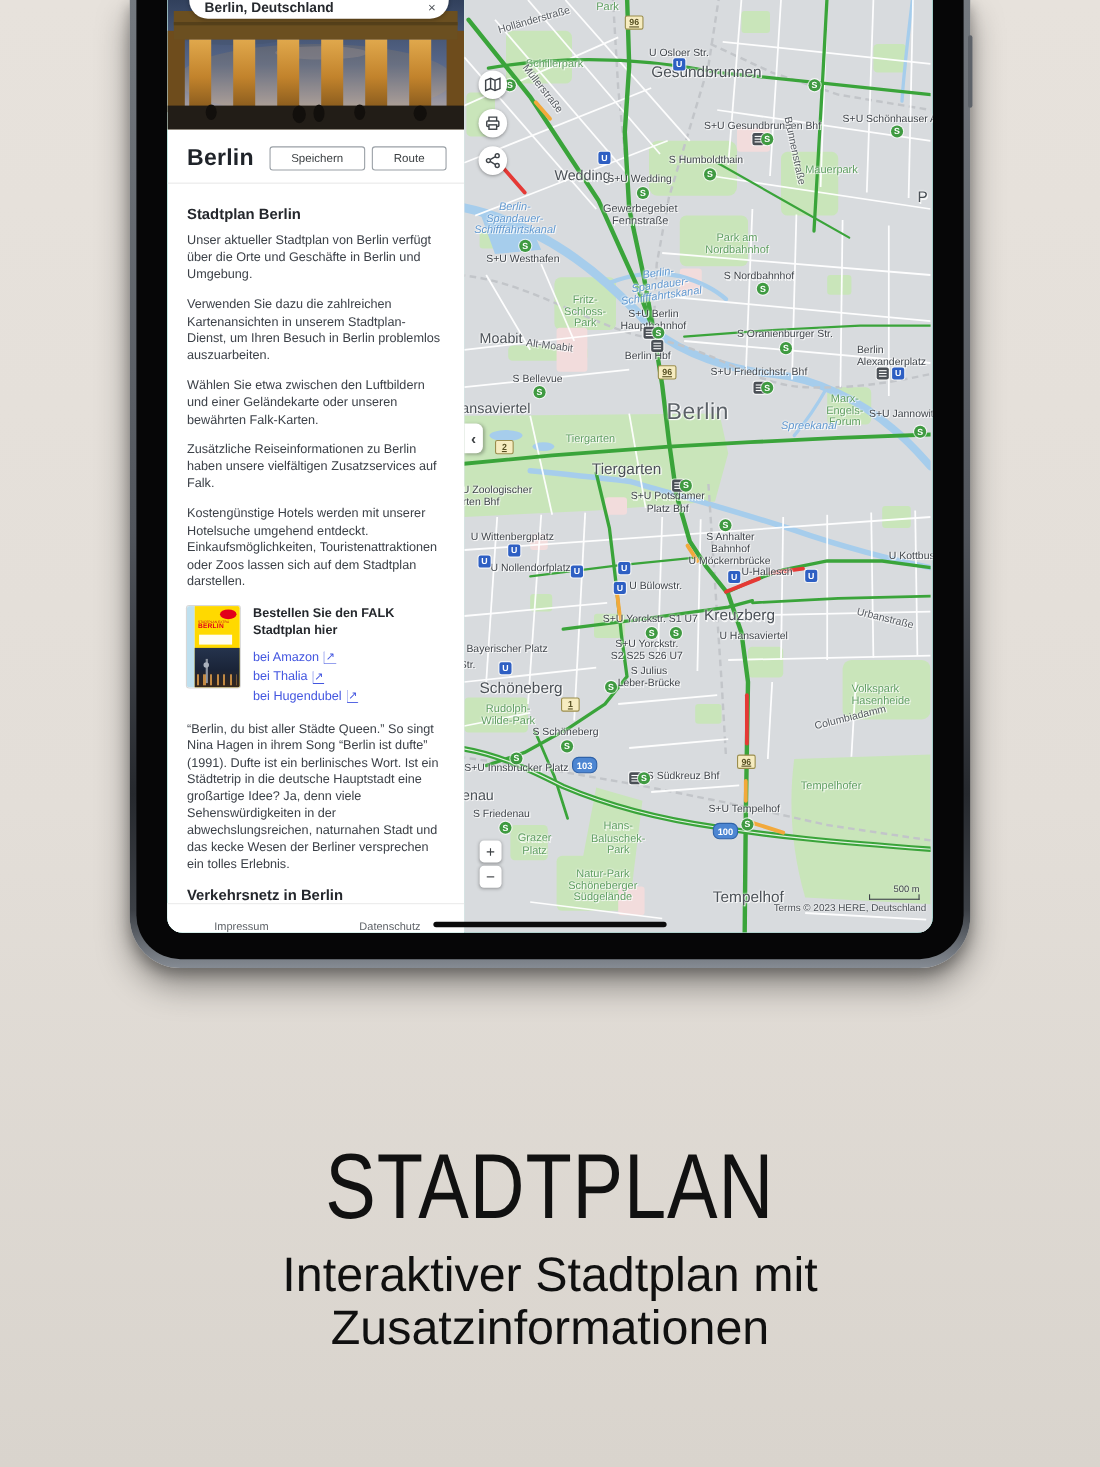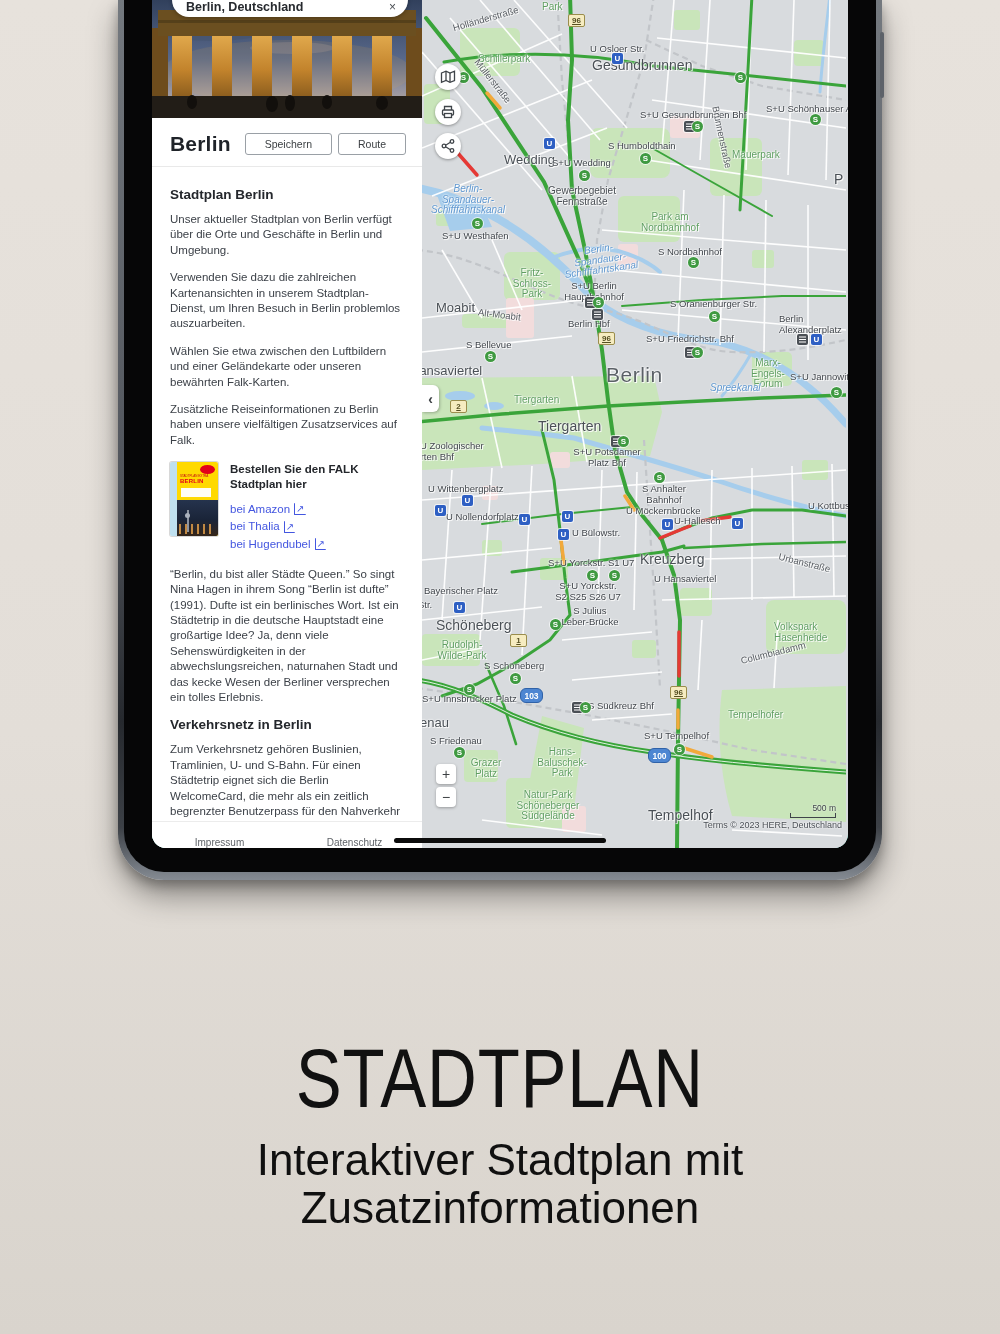--- a/index.html
+++ b/index.html
@@ -169,20 +169,21 @@
             <button class="sb-btn">Route</button>
           </span>
         </div>
 
         <div class="sb-content">
           <h3>Stadtplan Berlin</h3>
           <p>Unser aktueller Stadtplan von Berlin verfügt über die Orte und Geschäfte in Berlin und Umgebung.</p>
           <p>Verwenden Sie dazu die zahlreichen Kartenansichten in unserem Stadtplan-Dienst, um Ihren Besuch in Berlin problemlos auszuarbeiten.</p>
           <p>Wählen Sie etwa zwischen den Luftbildern und einer Geländekarte oder unseren bewährten Falk-Karten.</p>
           <p>Zusätzliche Reiseinformationen zu Berlin haben unsere vielfältigen Zusatzservices auf Falk.</p>
+          <p>Kostengünstige Hotels werden mit unserer Hotelsuche umgehend entdeckt. Einkaufsmöglichkeiten, Touristenattraktionen oder Zoos lassen sich auf dem Stadtplan darstellen.</p>
 
           <div class="order-box">
             <div class="cover">
               <div class="spine"></div>
                 <div class="face"></div>
               <div class="falk"></div>
               <div class="st">STADTPLAN EXTRA</div>
               <div class="bt">BERLIN</div>
               <div class="wb"></div>
               <div class="night"></div>

